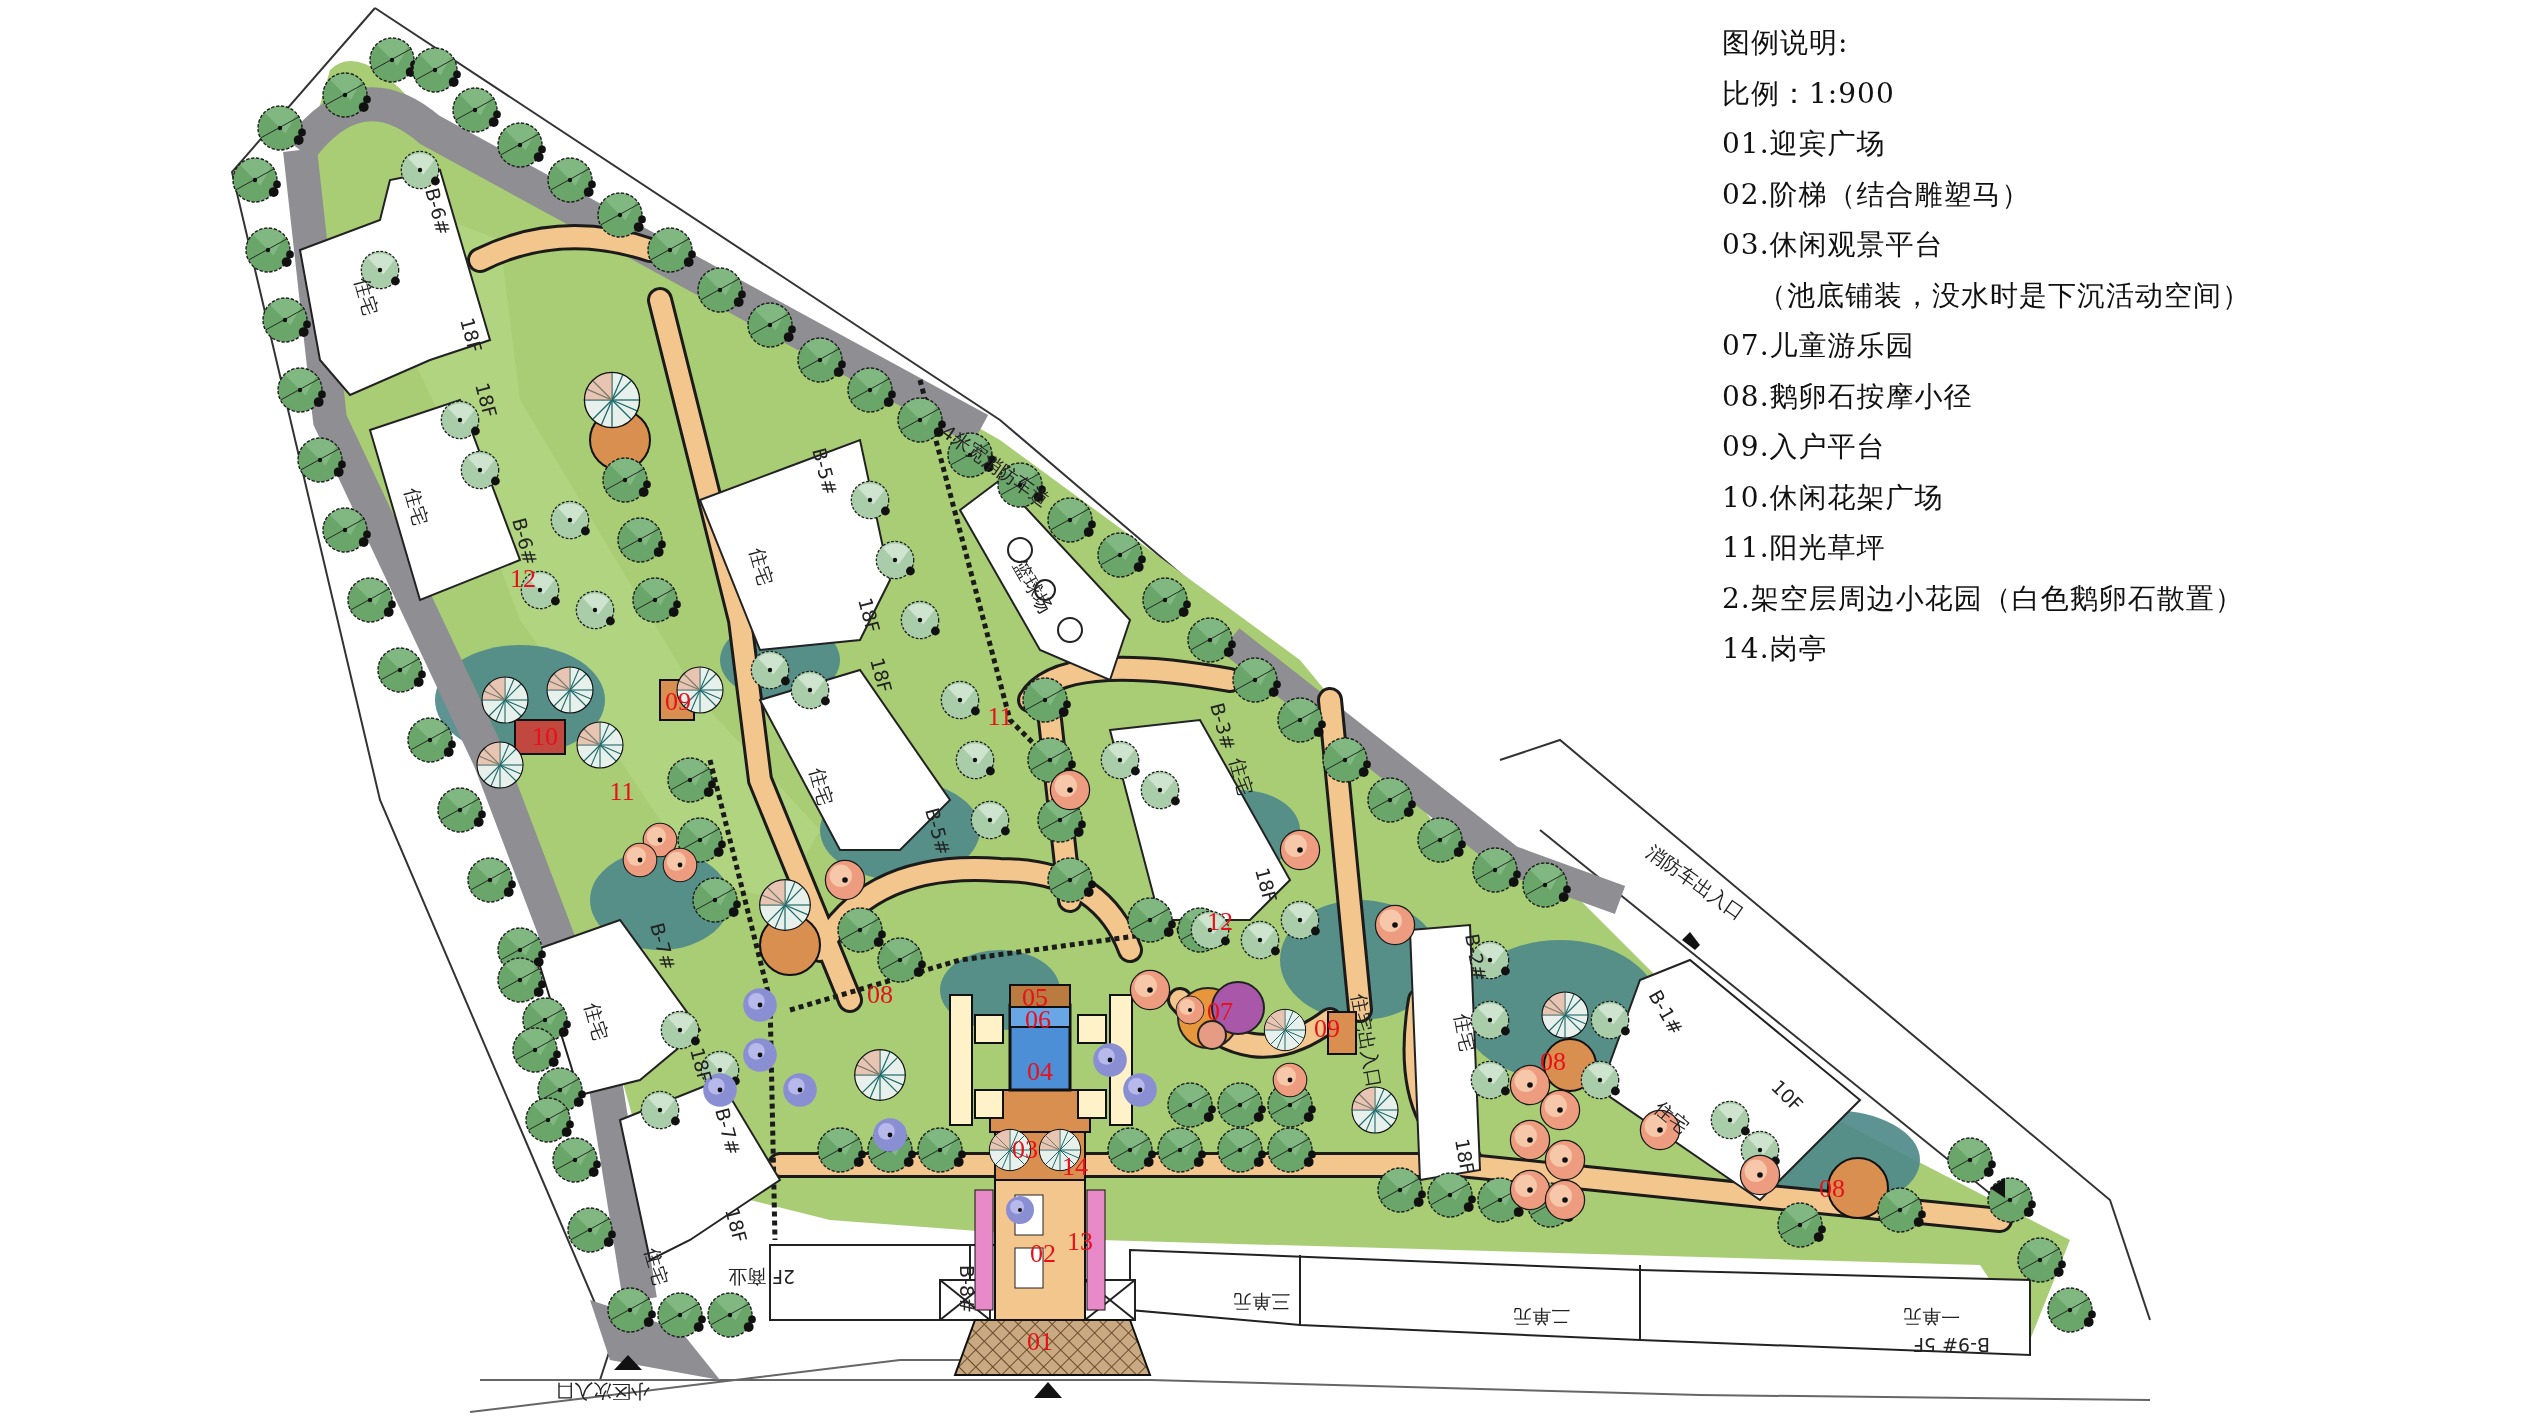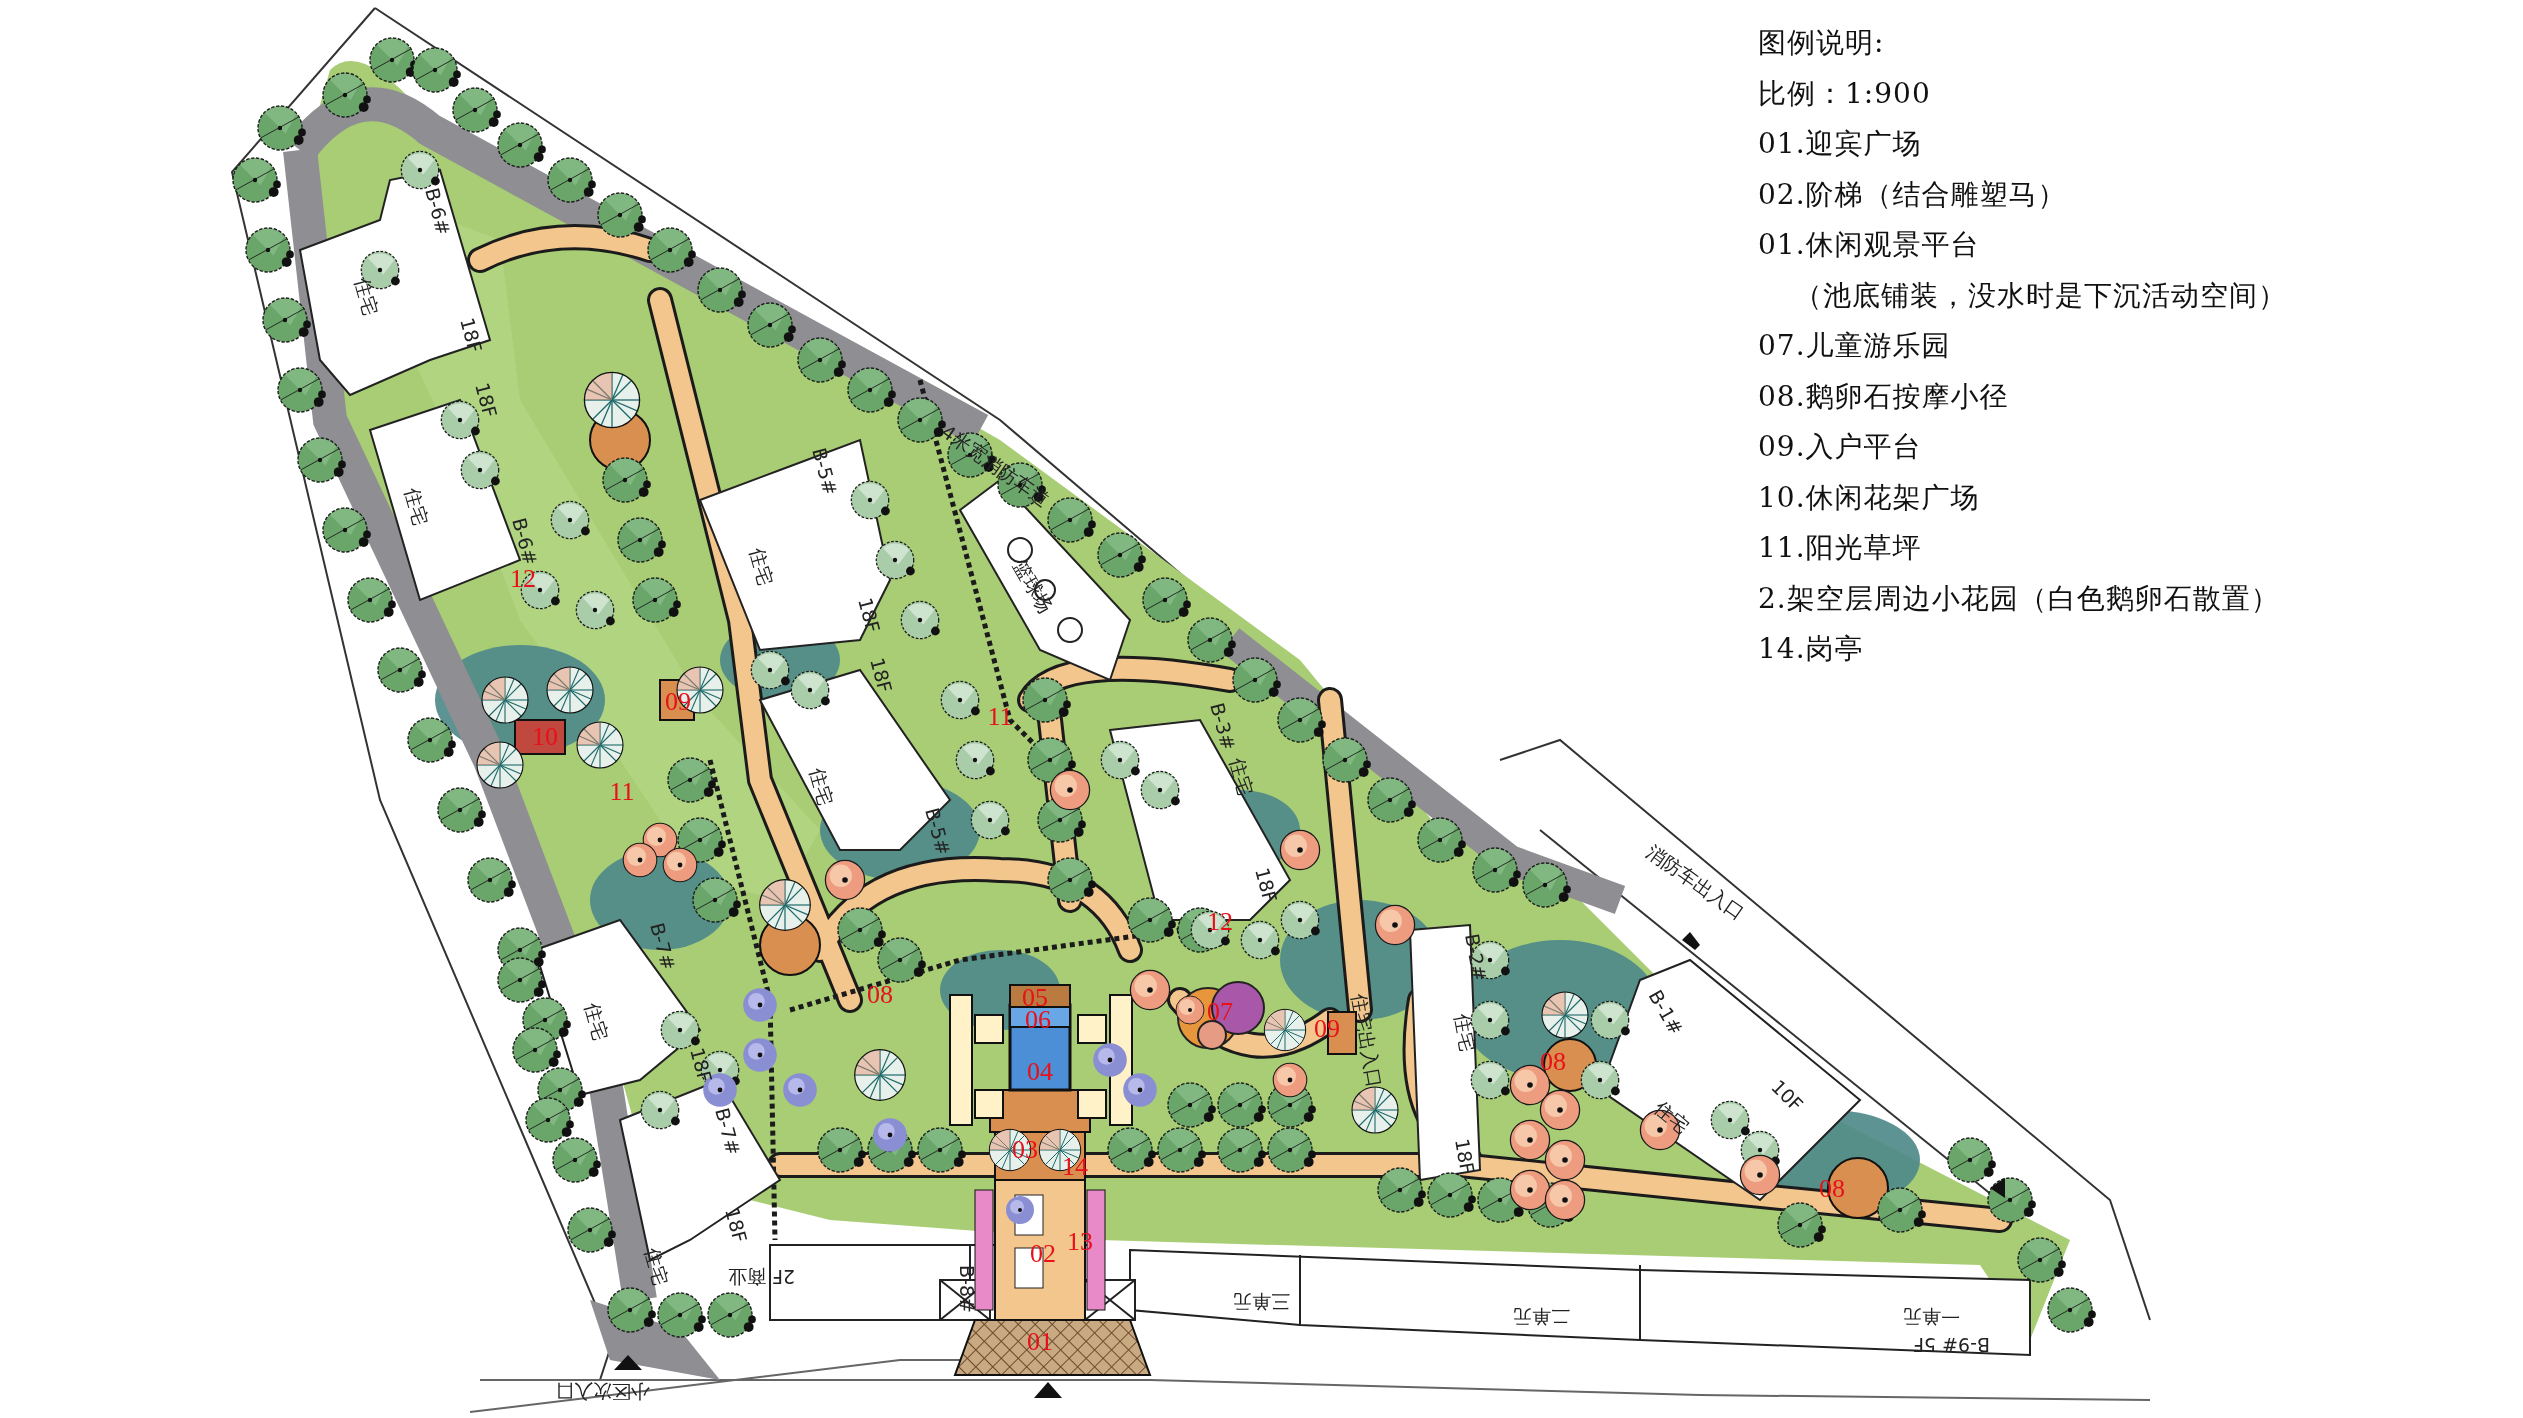--- a/index.html
+++ b/index.html
@@ -1,21 +1,21 @@
 <!DOCTYPE html>
 <html><head>
 <meta charset="utf-8">
 <style>
   html, body { margin:0; padding:0; background:#ffffff; }
   body { width:2523px; height:1418px; position:relative; overflow:hidden;
          font-family:"DejaVu Serif","Liberation Serif",serif; }
   #plan { position:absolute; left:0; top:0; width:2523px; height:1418px; }
   .legend { position:absolute; left:1722px; top:18px; color:#111;
             font-family:"DejaVu Serif","Liberation Serif",serif; }
-  .legend .row { font-size:28px; line-height:50.5px; letter-spacing:1px; white-space:nowrap;margin-left:36px; }
+  .legend .row { font-size:28px; line-height:50.5px; letter-spacing:1px; white-space:nowrap; }
   .legend .row.indent { padding-left:36px; }
   .lbl { font-family:"Liberation Serif","DejaVu Serif",serif; fill:#e8101a; font-size:26px; }
   .blbl { font-family:"DejaVu Sans","Liberation Sans",sans-serif; fill:#222; font-size:19px; }
 </style>
 </head>
 <body>
 
 <svg id="plan" viewBox="0 0 2523 1418" xmlns="http://www.w3.org/2000/svg">
   <defs>
     <pattern id="hatch" width="12" height="12" patternUnits="userSpaceOnUse" patternTransform="rotate(45)">
@@ -451,21 +451,21 @@
     <text class="blbl" transform="translate(650,1385) rotate(180)">小区次入口</text>
     <text class="blbl" transform="translate(1352,995) rotate(80)" font-size="17">住宅出入口</text>
   </g>
 </svg>
 
 <div class="legend">
   <div class="row">图例说明:</div>
   <div class="row">比例：1:900</div>
   <div class="row">01.迎宾广场</div>
   <div class="row">02.阶梯（结合雕塑马）</div>
-  <div class="row">01.休闲观景平台</div>
+  <div class="row">03.休闲观景平台</div>
   <div class="row indent">（池底铺装，没水时是下沉活动空间）</div>
   <div class="row">07.儿童游乐园</div>
   <div class="row">08.鹅卵石按摩小径</div>
   <div class="row">09.入户平台</div>
   <div class="row">10.休闲花架广场</div>
   <div class="row">11.阳光草坪</div>
   <div class="row">2.架空层周边小花园（白色鹅卵石散置）</div>
   <div class="row">14.岗亭</div>
 </div>
 

